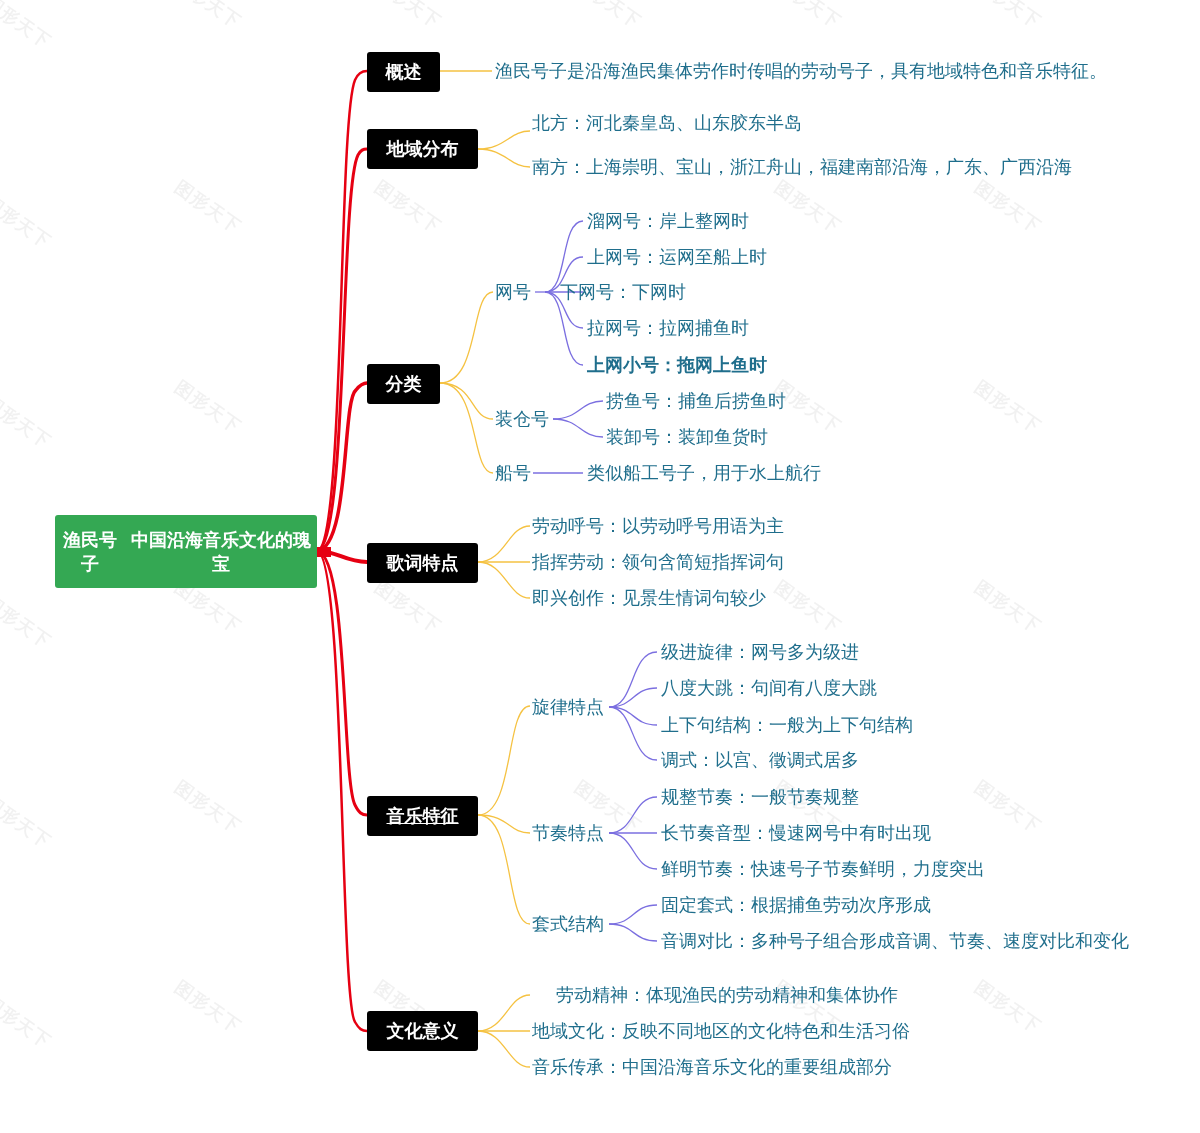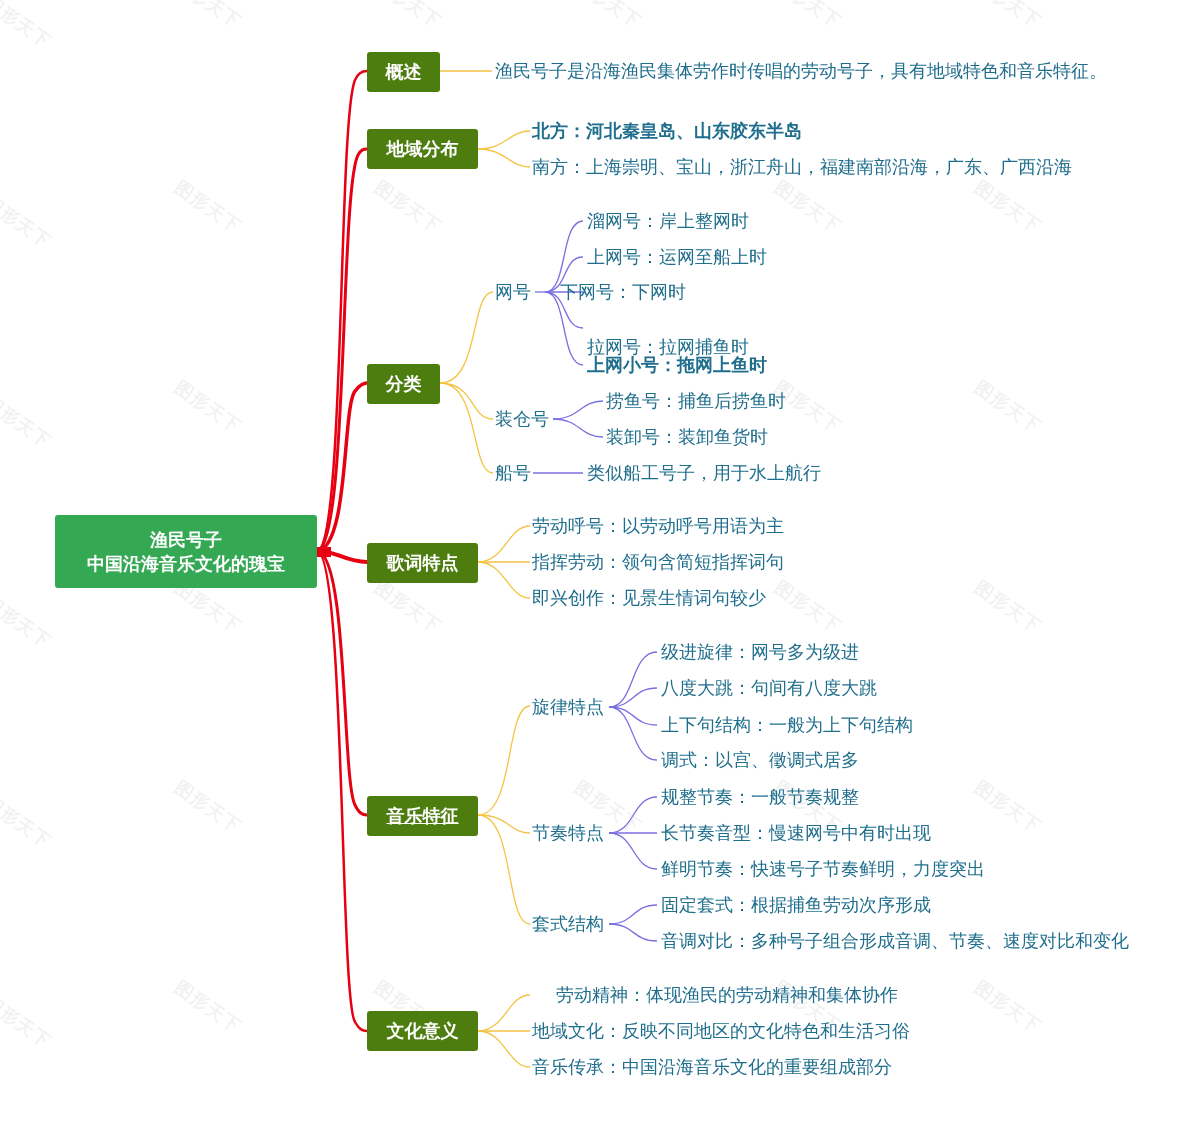--- a/index.html
+++ b/index.html
@@ -3,23 +3,23 @@
 <meta charset="utf-8">
 <style>
   html, body { margin:0; padding:0; background:#ffffff; }
   body { width:1200px; height:1133px; position:relative; overflow:hidden;
          font-family:"DejaVu Sans","Liberation Sans",sans-serif; }
   #links { position:absolute; left:0; top:0; width:1200px; height:1133px; z-index:1; }
   .wm { position:absolute; color:#000; opacity:0.05; font-size:18px; font-weight:bold;
         transform:rotate(35deg); white-space:nowrap; z-index:0; letter-spacing:1px; }
   .root { position:absolute; left:55px; top:515px; width:262px; height:73px;
           background:#34a853; border-radius:3px; color:#fff; font-weight:bold;
-          font-size:18px; line-height:24px; display:flex; flex-direction:column;
+          font-size:18px; line-height:24px; display:flex; flex-direction:row;
           align-items:center; justify-content:center; text-align:center; z-index:2; }
-  .main { position:absolute; height:40px; background:#4d7c0f; border-radius:3px; color:#fff;
+  .main { position:absolute; height:40px; background:#000000; border-radius:3px; color:#fff;
           font-weight:bold; font-size:18px; display:flex; align-items:center; justify-content:center;
           z-index:2; }
   .leaf { position:absolute; color:#1f6e8c; font-size:18px; line-height:22px; white-space:nowrap; z-index:2; }
 </style>
 </head>
 <body>
 
 <div class="wm" style="left:-20px;top:10px;">图形天下</div>
 <div class="wm" style="left:170px;top:-10px;">图形天下</div>
 <div class="wm" style="left:370px;top:-10px;">图形天下</div>
@@ -121,31 +121,31 @@
 </div>
 
 <div class="main" style="left:367px;top:52px;width:73px;">
   <span>概述</span>
 </div>
 <div class="leaf" style="left:495px;top:60px;">渔民号子是沿海渔民集体劳作时传唱的劳动号子，具有地域特色和音乐特征。</div>
 
 <div class="main" style="left:367px;top:129px;width:111px;">
   <span>地域分布</span>
 </div>
-<div class="leaf" style="left:532px;top:120px;font-weight:bold;">北方：河北秦皇岛、山东胶东半岛</div>
+<div class="leaf" style="left:532px;top:112px;">北方：河北秦皇岛、山东胶东半岛</div>
 <div class="leaf" style="left:532px;top:156px;">南方：上海崇明、宝山，浙江舟山，福建南部沿海，广东、广西沿海</div>
 
 <div class="main" style="left:367px;top:364px;width:73px;">
   <span>分类</span>
 </div>
 <div class="leaf" style="left:495px;top:281px;">网号</div>
 <div class="leaf" style="left:587px;top:210px;">溜网号：岸上整网时</div>
 <div class="leaf" style="left:587px;top:246px;">上网号：运网至船上时</div>
 <div class="leaf" style="left:560px;top:281px;">下网号：下网时</div>
-<div class="leaf" style="left:587px;top:336px;">拉网号：拉网捕鱼时</div>
+<div class="leaf" style="left:587px;top:317px;">拉网号：拉网捕鱼时</div>
 <div class="leaf" style="left:587px;top:354px;font-weight:bold;">上网小号：拖网上鱼时</div>
 <div class="leaf" style="left:495px;top:408px;">装仓号</div>
 <div class="leaf" style="left:606px;top:390px;">捞鱼号：捕鱼后捞鱼时</div>
 <div class="leaf" style="left:606px;top:426px;">装卸号：装卸鱼货时</div>
 <div class="leaf" style="left:495px;top:462px;">船号</div>
 <div class="leaf" style="left:587px;top:462px;">类似船工号子，用于水上航行</div>
 
 <div class="main" style="left:367px;top:543px;width:111px;">
   <span>歌词特点</span>
 </div>

